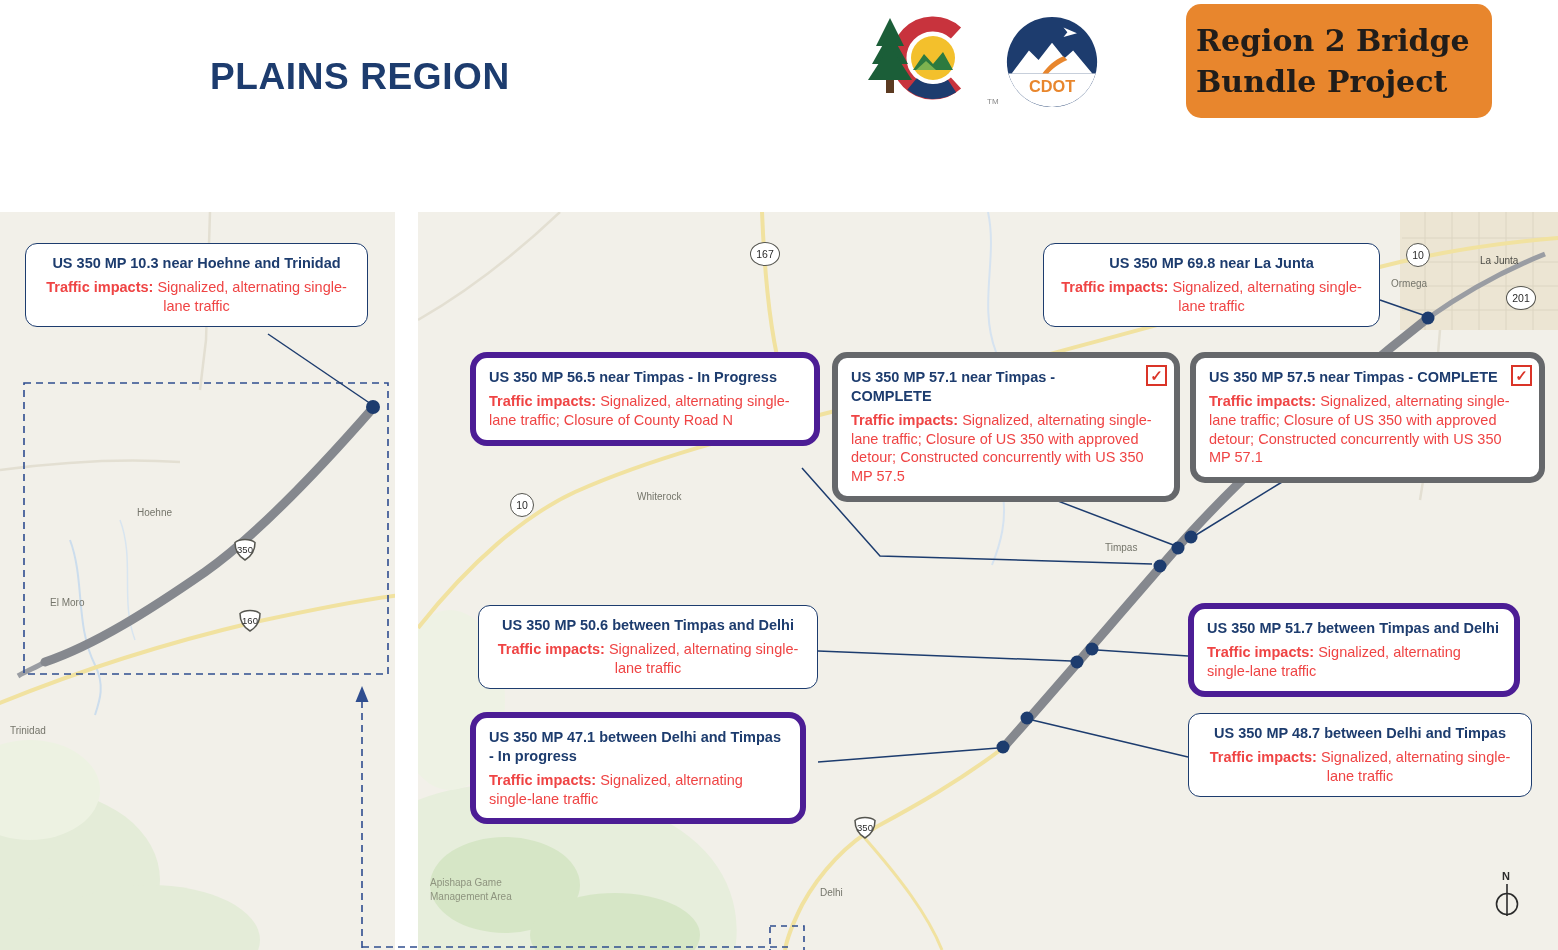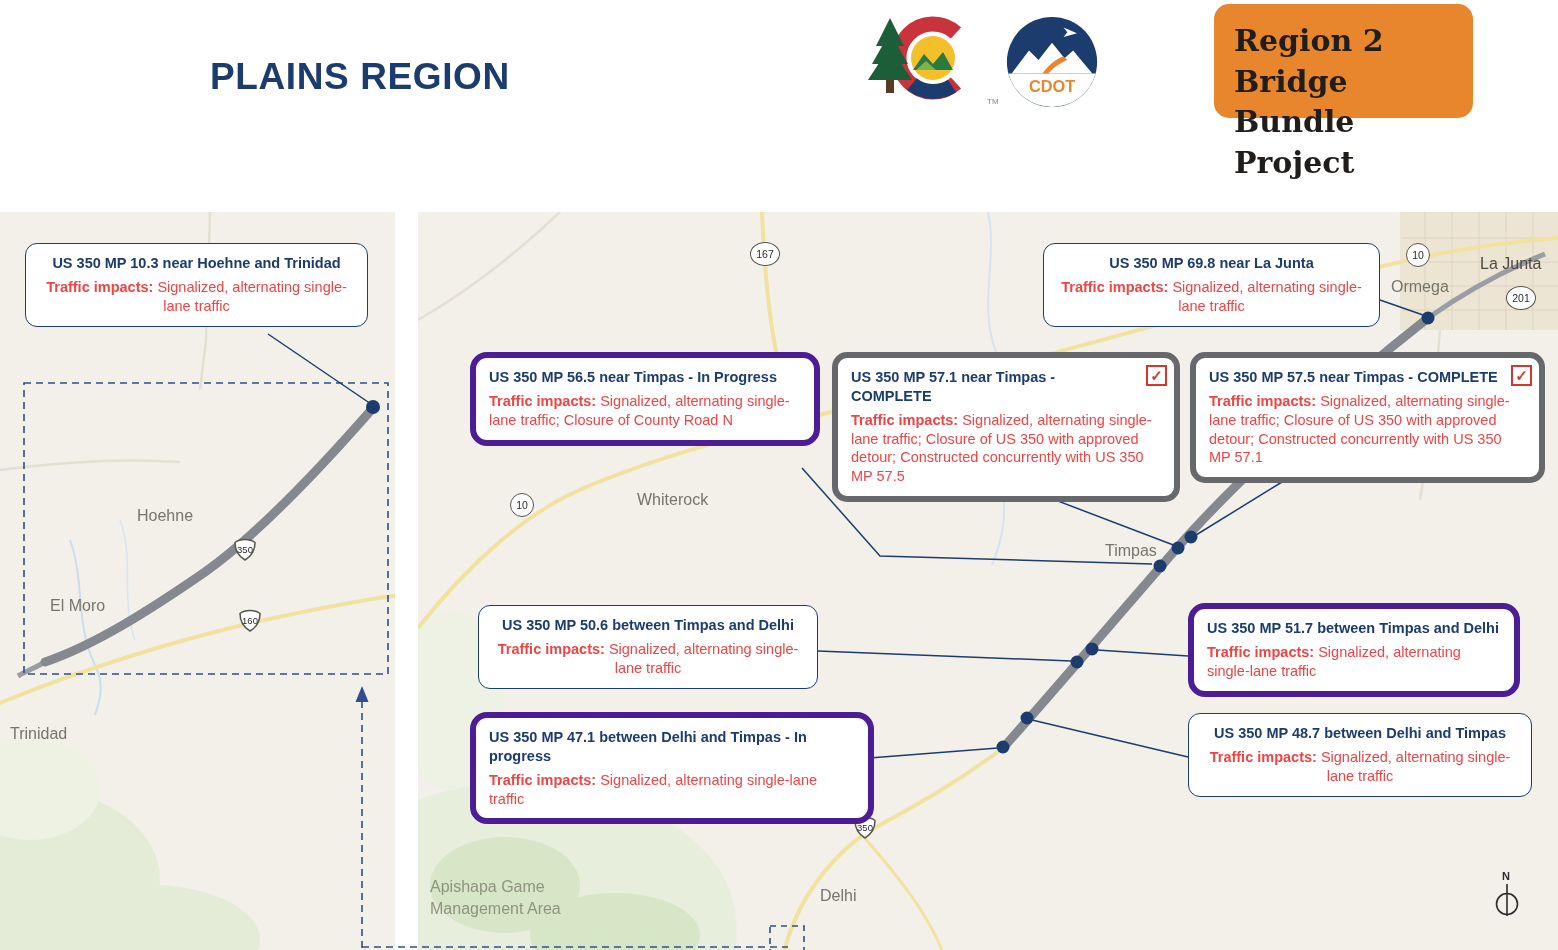--- a/index.html
+++ b/index.html
@@ -3,32 +3,32 @@
 <meta charset="utf-8">
 <style>
   * { margin:0; padding:0; box-sizing:border-box; }
   html,body { width:1558px; height:950px; background:#ffffff;
     font-family:"Liberation Sans", sans-serif; position:relative; overflow:hidden; }
   .abs { position:absolute; }
 
   
   #page-title { left:210px; top:56px; font-size:37px; font-weight:800;
     color:#1d3c6e; letter-spacing:0.6px; }
-  #badge { left:1186px; top:4px; width:259px; height:114px; background:#e8862d;
-    border-radius:15px; padding:17px 20px; color:#211d1a;
-    font-family:"DejaVu Serif", serif; font-weight:bold; font-size:30px; line-height:1.35;margin-left:28px; }
+  #badge { left:1186px; top:4px; width:306px; height:114px; background:#e8862d;
+    border-radius:15px; padding:17px 10px; color:#211d1a;
+    font-family:"DejaVu Serif", serif; font-weight:bold; font-size:30px; line-height:1.35; }
 
   
   .map-bg { background:#f2f0e9; }
   #leftmap  { left:0px;   top:212px; width:395px;  height:738px; }
   #rightmap { left:418px; top:212px; width:1140px; height:738px; }
   #mapsvg { left:0; top:0; z-index:2; pointer-events:none; }
 
   
-  .map-label { position:absolute; z-index:3; font-size:16px; color:#75756b; white-space:nowrap; }
+  .map-label { position:absolute; z-index:3; font-size:10px; color:#75756b; white-space:nowrap; }
   .shield-c { position:absolute; z-index:3; width:24px; height:24px; border-radius:50%;
     background:#fff; border:1.5px solid #55554f; display:flex; align-items:center;
     justify-content:center; font-size:10.5px; color:#2b2b2b; }
   .shield-us { z-index:3; }
   svg text { font-family:"Liberation Sans", sans-serif; }
 
   
   .callout { position:absolute; z-index:5; background:#fff; border-radius:12px; padding:10px 13px; }
   .callout .title { color:#1d3c6e; font-weight:bold; font-size:14.5px; line-height:1.3; margin-bottom:5px; }
   .callout .impact { font-size:14.5px; line-height:1.3; color:#ef4444; }
@@ -251,21 +251,21 @@
 </div>
 
 <div class="callout orange" style="left:1188px;top:603px;width:332px">
   <div class="title">US 350 MP 51.7 between Timpas and Delhi</div>
   <div class="impact">
     <span class="impact-label">Traffic impacts:</span>
     <span>Signalized, alternating single-lane traffic</span>
   </div>
 </div>
 
-<div class="callout orange" style="left:470px;top:712px;width:404px">
+<div class="callout orange" style="left:470px;top:712px;width:336px">
   <div class="title">US 350 MP 47.1 between Delhi and Timpas - In progress</div>
   <div class="impact">
     <span class="impact-label">Traffic impacts:</span>
     <span>Signalized, alternating single-lane traffic</span>
   </div>
 </div>
 
 <div class="callout blue" style="left:1188px;top:713px;width:344px">
   <div class="title">US 350 MP 48.7 between Delhi and Timpas</div>
   <div class="impact">

